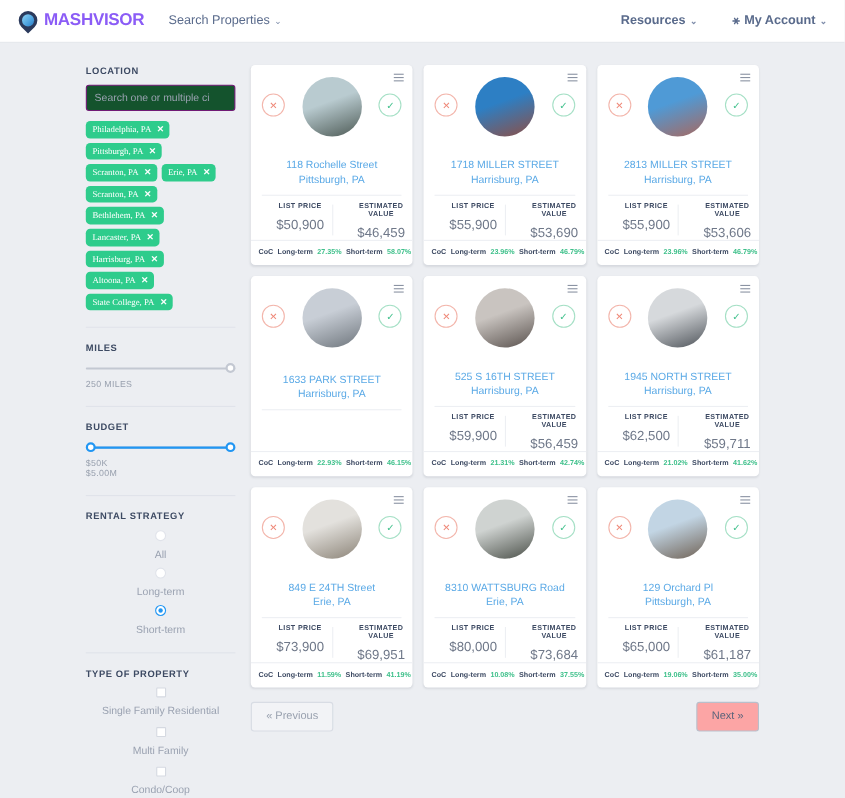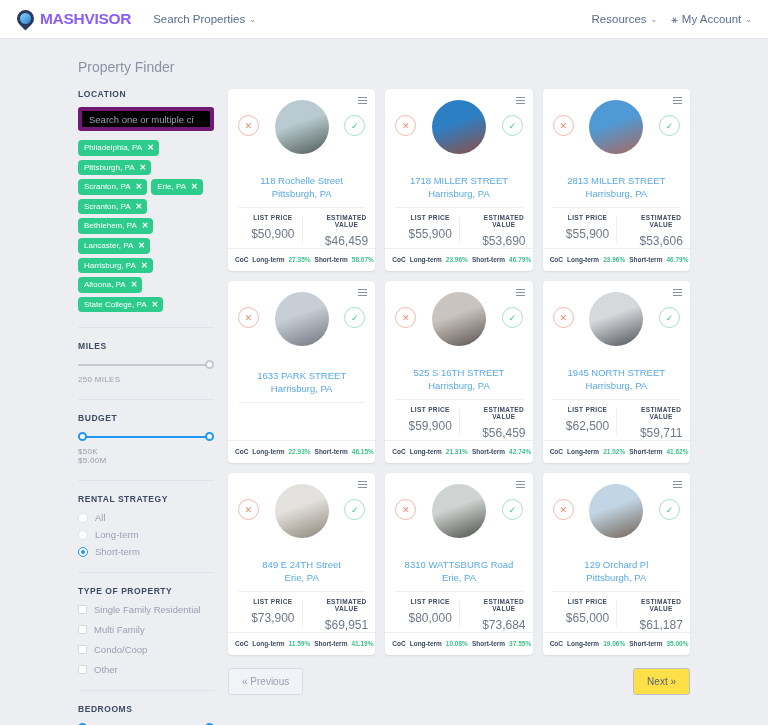--- a/index.html
+++ b/index.html
@@ -37,21 +37,21 @@
   .logo-text {
     font-weight: bold; font-size: 15.5px; letter-spacing: -0.3px;
     color: #8b5cf6;
   }
   .nav-link {
     font-size: 11.5px; color: #5a6b8c;
     margin-left: 22px; display: flex; align-items: center; gap: 4px;
     cursor: pointer; white-space: nowrap;
   }
   .nav-right { margin-left: auto; display: flex; align-items: center; }
-  .nav-right .nav-link { margin-left: 14px; }
+  .nav-right .nav-link { margin-left: 32px; font-weight: bold; }
   .caret { font-size: 8px; color: #7b8aa8; }
   .person-ico { font-size: 11px; }
 
   
   .page { padding: 20px 0 0 0; }
   .page-title {
     font-size: 14px; color: #8a93a5; font-weight: normal;
     margin: 0 0 14px 78px;
   }
   .content {
@@ -61,28 +61,28 @@
 
   
   .sidebar { width: 150px; flex: 0 0 150px; padding-right: 14px; }
   .sec-label {
     font-size: 8.5px; font-weight: bold; letter-spacing: .55px;
     color: #3d4a63; margin-bottom: 8px; text-transform: uppercase;
   }
   .divider { height: 1px; background: #e0e3ea; margin: 15px 0 13px 0; }
 
   .loc-input {
-    width: 100%; height: 24px; border: 4px solid #701a75;
-    border-radius: 3px; background: #000000;
+    width: 100%; height: 24px; border: 1px solid #701a75;
+    border-radius: 3px; background: #14532d;
     font-size: 9.5px; color: #9aa2b1; padding: 0 7px;
     font-family: "Liberation Sans", sans-serif;
   }
   .loc-input::placeholder { color: #9aa2b1; }
 
-  .chips { display: flex; flex-wrap: wrap; gap: 4px; margin-top: 9px; }
+  .chips { display: flex; flex-wrap: wrap; gap: 4px; margin-top: 9px; font-family: Liberation Serif, serif; }
   .chip {
     background: #2ecc8c; color: #ffffff;
     border-radius: 4px; font-size: 8px;
     padding: 3px 5px 3px 6px;
     display: inline-flex; align-items: center; gap: 5px;
     cursor: pointer; white-space: nowrap; line-height: 1.2;
   }
   .chip .x { font-size: 8px; font-weight: bold; }
 
   
@@ -102,21 +102,21 @@
   }
   .knob.grey { border-color: #c3c8d2; }
   .range-labels {
     display: flex; justify-content: space-between;
     font-size: 8px; color: #98a0ae; letter-spacing: .3px; margin-top: 3px; flex-direction: column;
   }
   .single-label { font-size: 8px; color: #98a0ae; letter-spacing: .3px; margin-top: 3px; }
 
   .opt-row {
     display: flex; align-items: center; gap: 7px;
-    font-size: 9.5px; color: #9aa2b1; margin-bottom: 6px; cursor: pointer;
+    font-size: 9.5px; color: #9aa2b1; margin-bottom: 6px; cursor: pointer; flex-direction: column;
   }
   .radio {
     width: 10px; height: 10px; border-radius: 50%;
     background: #ffffff; border: 1px solid #e0e3ea; flex: 0 0 auto;
     display: flex; align-items: center; justify-content: center;
   }
   .radio.on { border: 1px solid #2196f3; }
   .radio.on::after {
     content: ""; width: 4px; height: 4px; border-radius: 50%; background: #2196f3;
   }
@@ -198,21 +198,21 @@
   
   .pager {
     display: flex; justify-content: space-between;
     margin-top: 13px; padding-bottom: 18px;
   }
   .pg-btn {
     background: #f2f3f6; border: 1px solid #d8dce4; border-radius: 3px;
     font-size: 10px; color: #98a0ae; padding: 7px 13px; cursor: pointer;
     font-family: "Liberation Sans", sans-serif;
   }
-  .pg-btn.next { background: #fde047; border-color: #b9bfcb; color: #59637a; }
+  .pg-btn.next { background: #fca5a5; border-color: #b9bfcb; color: #59637a; }
 </style>
 </head>
 <body>
 
 <div class="topbar">
   <div class="logo-wrap">
     <span class="logo-mark">
       <span class="pin"></span>
         <span class="pin-inner"></span>
     </span>
@@ -229,21 +229,20 @@
     </div>
     <div class="nav-link">
       <span class="person-ico">⚹</span>
       <span>My Account</span>
       <span class="caret">⌄</span>
     </div>
   </div>
 </div>
 
 <div class="page">
-  <div class="page-title">Property Finder</div>
 
   <div class="content">
 
     <div class="sidebar">
 
       <div>
         <div class="sec-label">LOCATION</div>
         <input class="loc-input" type="text" placeholder="Search one or multiple ci" style="">
         <div class="chips" id="chips">
             <span class="chip">

